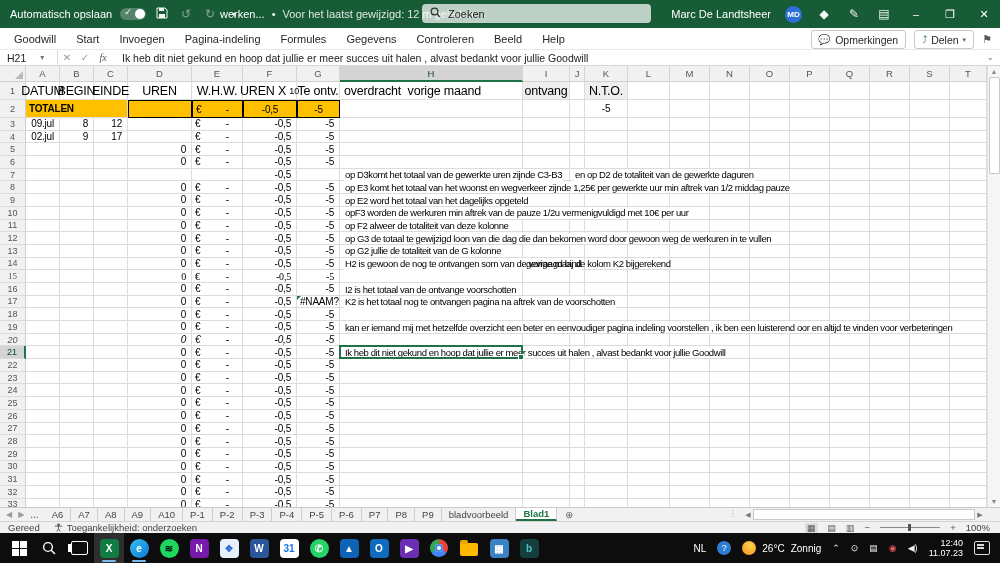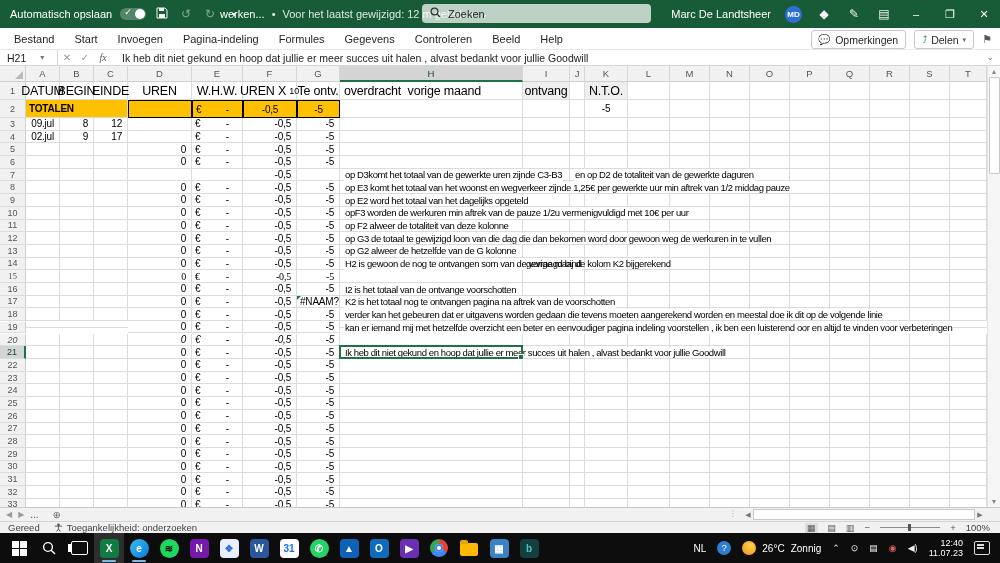--- a/index.html
+++ b/index.html
@@ -156,21 +156,21 @@
     <span class="tbico">✎</span>
     <span class="tbico">▤</span>
     <span class="winbtn">–</span>
     <span class="winbtn">❐</span>
     <span class="winbtn">✕</span>
   </div>
 </div>
 
 <div class="ribbontabs">
   <div id="ribbontabs-holder" style="display:flex;padding-left:4px;">
-      <div class="rtab">Bestand</div>
+      <div class="rtab">Goodwill</div>
       <div class="rtab">Start</div>
       <div class="rtab">Invoegen</div>
       <div class="rtab">Pagina-indeling</div>
       <div class="rtab">Formules</div>
       <div class="rtab">Gegevens</div>
       <div class="rtab">Controleren</div>
       <div class="rtab">Beeld</div>
       <div class="rtab">Help</div>
     </div>
   <div class="ribbonright">
@@ -553,21 +553,21 @@
         <div class="c" style="width: 43px;"></div>
         <div class="c" style="width: 42px;"></div>
         <div class="c" style="width: 40px;"></div>
         <div class="c" style="width: 40px;"></div>
         <div class="c" style="width: 40px;"></div>
         <div class="c" style="width: 40px;"></div>
         <div class="c" style="width: 40px;"></div>
         <div class="c" style="width: 40px;"></div>
         <div class="c" style="width: 40px;"></div>
         <div class="c" style="width: 37px;"></div>
-        <span class="note" style="left: 344px;">op G2 alweer de hetzelfde van de G kolonne</span>
+        <span class="note" style="left: 344px;">op G2 jullie de totaliteit van de G kolonne</span>
       </div>
       <div class="grow" style="height: 12.7px;">
         <div class="gut">14</div>
         <div class="c" style="width: 34px;"></div>
         <div class="c" style="width: 34px;"></div>
         <div class="c" style="width: 34px;"></div>
         <div class="c num" style="width: 64px;">0</div>
         <div class="c ecell" style="width: 51px;">
           <span class="cur">€</span>
           <span class="dash">-</span>
@@ -688,23 +688,22 @@
         <div class="c" style="width: 43px;"></div>
         <div class="c" style="width: 42px;"></div>
         <div class="c" style="width: 40px;"></div>
         <div class="c" style="width: 40px;"></div>
         <div class="c" style="width: 40px;"></div>
         <div class="c" style="width: 40px;"></div>
         <div class="c" style="width: 40px;"></div>
         <div class="c" style="width: 40px;"></div>
         <div class="c" style="width: 40px;"></div>
         <div class="c" style="width: 37px;"></div>
-        <span class="note" style="left: 344px;">verder kan het gebeuren dat er uitgavens worden gedaan die tevens moeten aangerekend worden en meestal doe ik dit op de volgende linie</span>
-      </div>
-      <div class="grow" style="height: 12.7px; align-items: center;">
+      </div>
+      <div class="grow" style="height: 12.7px;">
         <div class="gut">19</div>
         <div class="c" style="width: 34px;"></div>
         <div class="c" style="width: 34px;"></div>
         <div class="c" style="width: 34px;"></div>
         <div class="c num" style="width: 64px;">0</div>
         <div class="c ecell" style="width: 51px;">
           <span class="cur">€</span>
           <span class="dash">-</span>
         </div>
         <div class="c num" style="width: 54px;">-0,5</div>
@@ -1098,20 +1097,38 @@
   <div class="vthumb"></div>
   <span style="margin-top:auto;margin-bottom:2px;">▼</span>
 </div>
 
 <div class="tabsbar">
   <div class="tnav">
     <span>◀</span>
     <span>▶</span>
     <span style="color:#555;font-size:10px;">...</span>
   </div>
+  <div id="sheettabs" style="display:flex;">
+      <div class="stab">A6</div>
+      <div class="stab">A7</div>
+      <div class="stab">A8</div>
+      <div class="stab">A9</div>
+      <div class="stab">A10</div>
+      <div class="stab">P-1</div>
+      <div class="stab">P-2</div>
+      <div class="stab">P-3</div>
+      <div class="stab">P-4</div>
+      <div class="stab">P-5</div>
+      <div class="stab">P-6</div>
+      <div class="stab">P7</div>
+      <div class="stab">P8</div>
+      <div class="stab">P9</div>
+      <div class="stab">bladvoorbeeld</div>
+      <div class="stab active">Blad1</div>
+    </div>
   <div class="addsheet">⊕</div>
 </div>
 <div class="dots3">⋮</div>
 <div class="hscroll">
   <span class="harr">◀</span>
   <div class="hthumb"></div>
   <span class="harr">▶</span>
 </div>
 
 <div class="statusbar">

